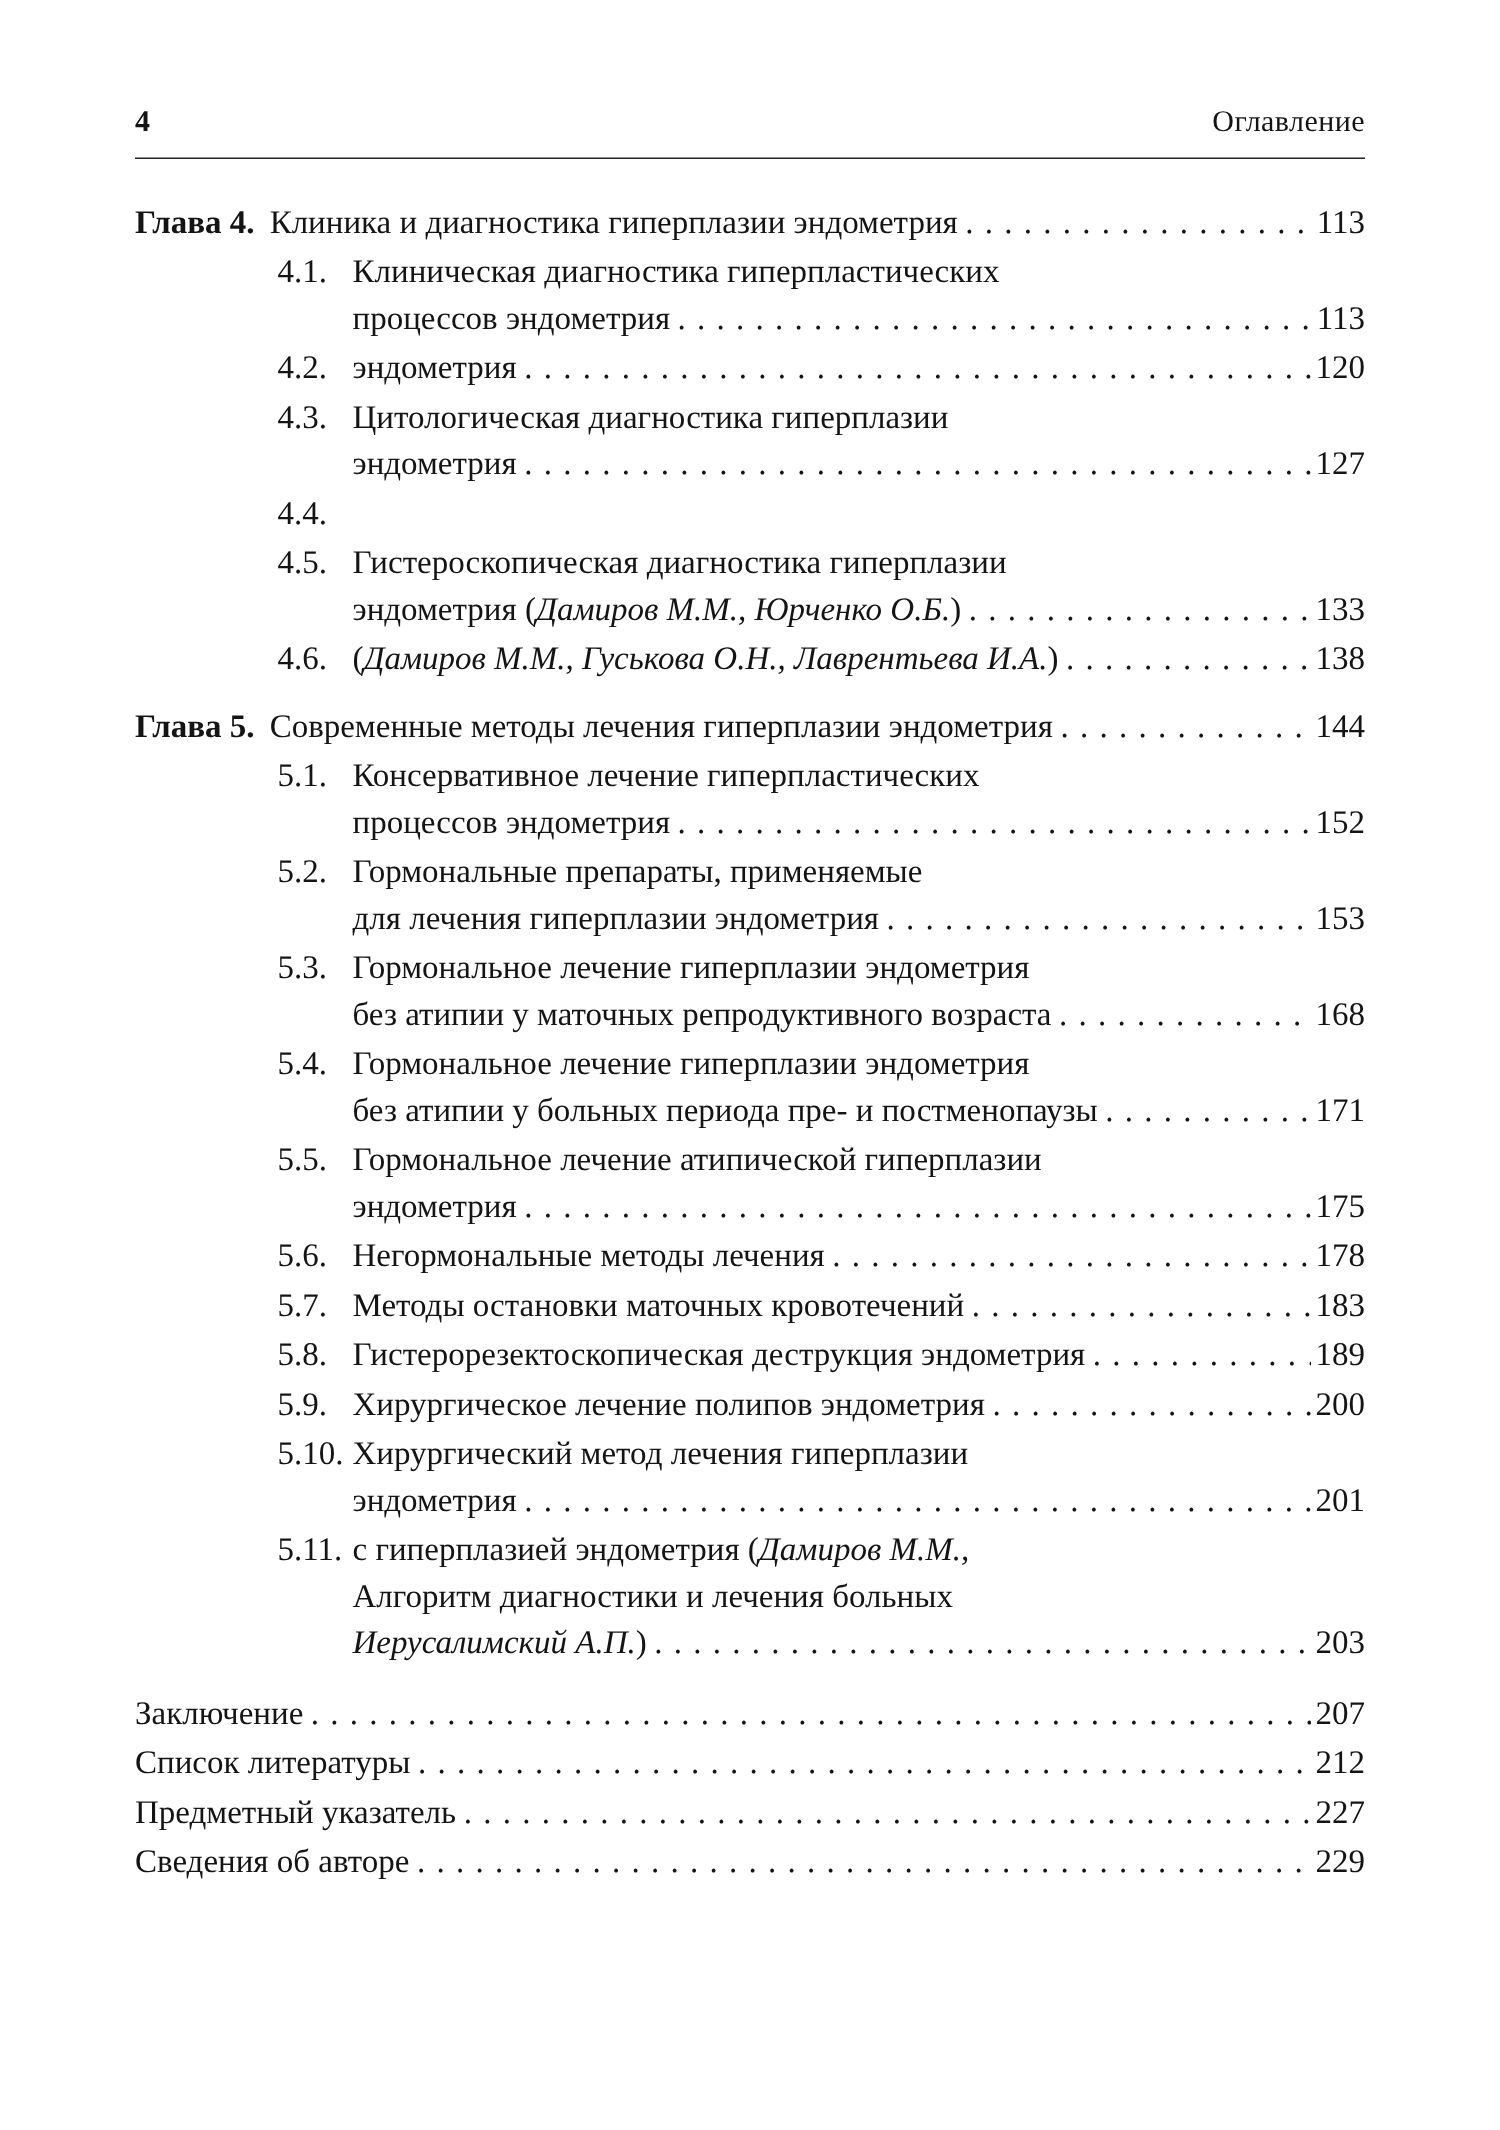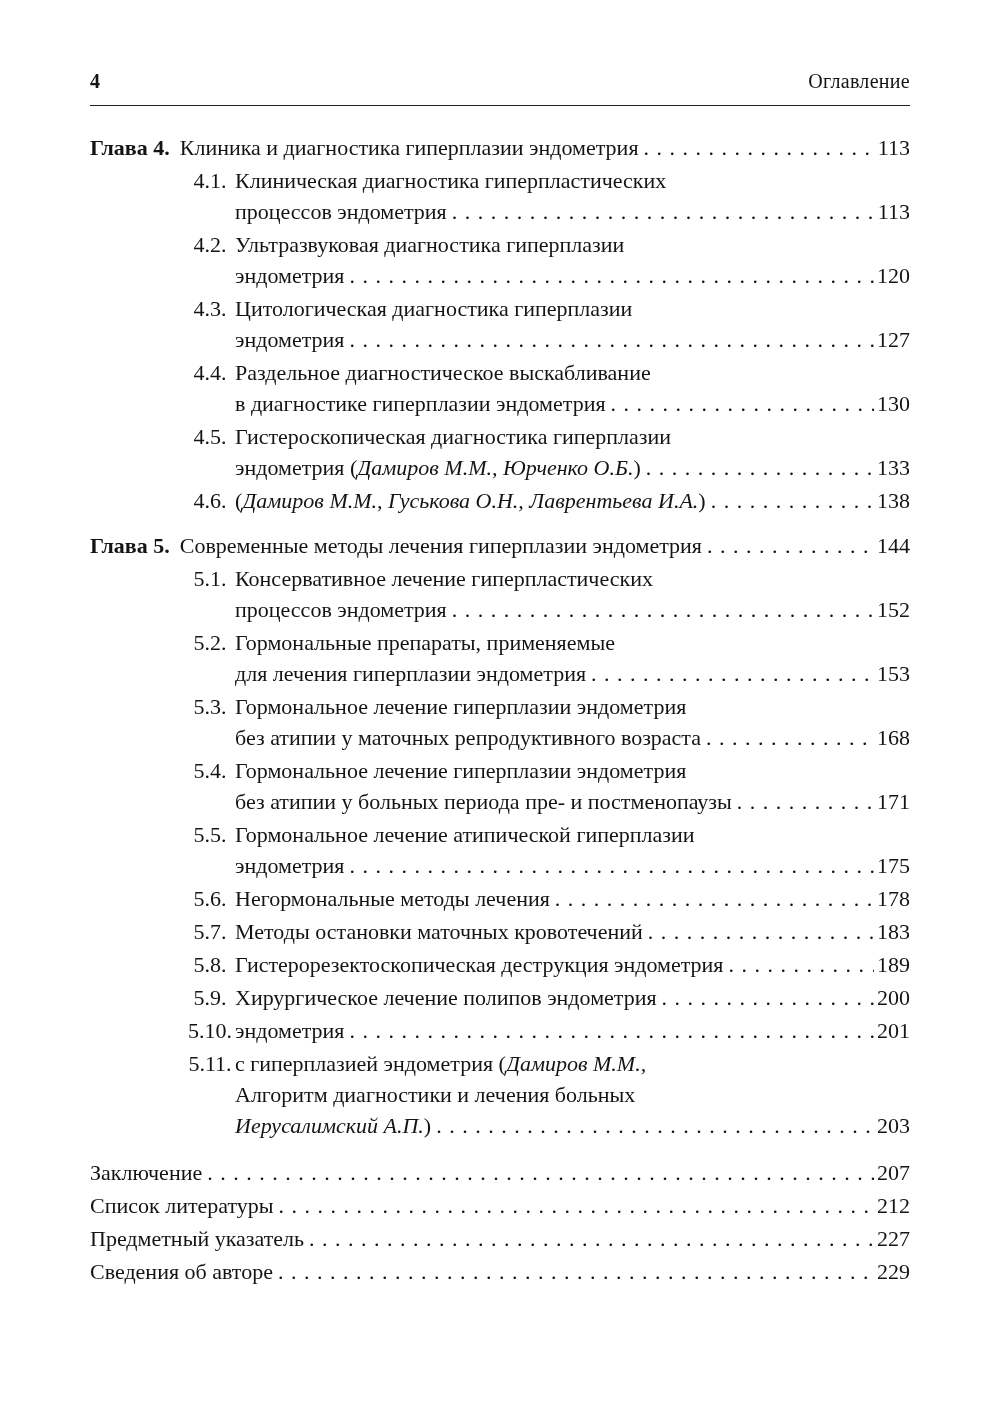--- a/index.html
+++ b/index.html
@@ -36,21 +36,20 @@
   .entry.chapter { margin-top: 14px; }
   .entry.chapter .num {
     font-weight: bold;
     white-space: nowrap;
     margin-right: 10px;
   }
   .entry.item .num {
     margin-left: 95px;
     min-width: 50px;
     white-space: nowrap;
-    text-align: center;
   }
   .entry.plain { margin-top: 2px; }
   .entry.gap-before { margin-top: 16px; font-family: Liberation Serif, serif; }
   .lines { flex: 1; min-width: 0; }
   .line { display: flex; align-items: baseline; }
   .line .txt { white-space: nowrap; }
   .line .txt i { font-style: italic; text-align: center; }
   .leader {
     flex: 1;
     overflow: hidden;
@@ -93,23 +92,20 @@
             <span class="txt"><span>процессов эндометрия</span></span>
             <span class="leader"></span>
             <span class="pagenum">113</span>
           </div>
         </div>
       </div>
       <div class="entry item">
         <span class="num">4.2.</span>
         <div class="lines">
           <div class="line">
-            <span class="txt"><span>Ультразвуковая диагностика гиперплазии</span></span>
-          </div>
-          <div class="line">
             <span class="txt"><span>эндометрия</span></span>
             <span class="leader"></span>
             <span class="pagenum">120</span>
           </div>
         </div>
       </div>
       <div class="entry item">
         <span class="num">4.3.</span>
         <div class="lines">
           <div class="line">
@@ -117,30 +113,20 @@
           </div>
           <div class="line">
             <span class="txt"><span>эндометрия</span></span>
             <span class="leader"></span>
             <span class="pagenum">127</span>
           </div>
         </div>
       </div>
       <div class="entry item">
         <span class="num">4.4.</span>
-        <div class="lines">
-          <div class="line">
-            <span class="txt"><span>Раздельное диагностическое выскабливание</span></span>
-          </div>
-          <div class="line">
-            <span class="txt"><span>в диагностике гиперплазии эндометрия</span></span>
-            <span class="leader"></span>
-            <span class="pagenum">130</span>
-          </div>
-        </div>
       </div>
       <div class="entry item">
         <span class="num">4.5.</span>
         <div class="lines">
           <div class="line">
             <span class="txt"><span>Гистероскопическая диагностика гиперплазии</span></span>
           </div>
           <div class="line">
             <span class="txt"><span>эндометрия (</span><i>Дамиров М.М., Юрченко О.Б.</i><span>)</span></span>
             <span class="leader"></span>
@@ -269,20 +255,23 @@
           <div class="line">
             <span class="txt"><span>Хирургическое лечение полипов эндометрия</span></span>
             <span class="leader"></span>
             <span class="pagenum">200</span>
           </div>
         </div>
       </div>
       <div class="entry item">
         <span class="num">5.10.</span>
         <div class="lines">
+          <div class="line">
+            <span class="txt"><span>Хирургический метод лечения гиперплазии</span></span>
+          </div>
           <div class="line">
             <span class="txt"><span>эндометрия</span></span>
             <span class="leader"></span>
             <span class="pagenum">201</span>
           </div>
         </div>
       </div>
       <div class="entry item">
         <span class="num">5.11.</span>
         <div class="lines">

